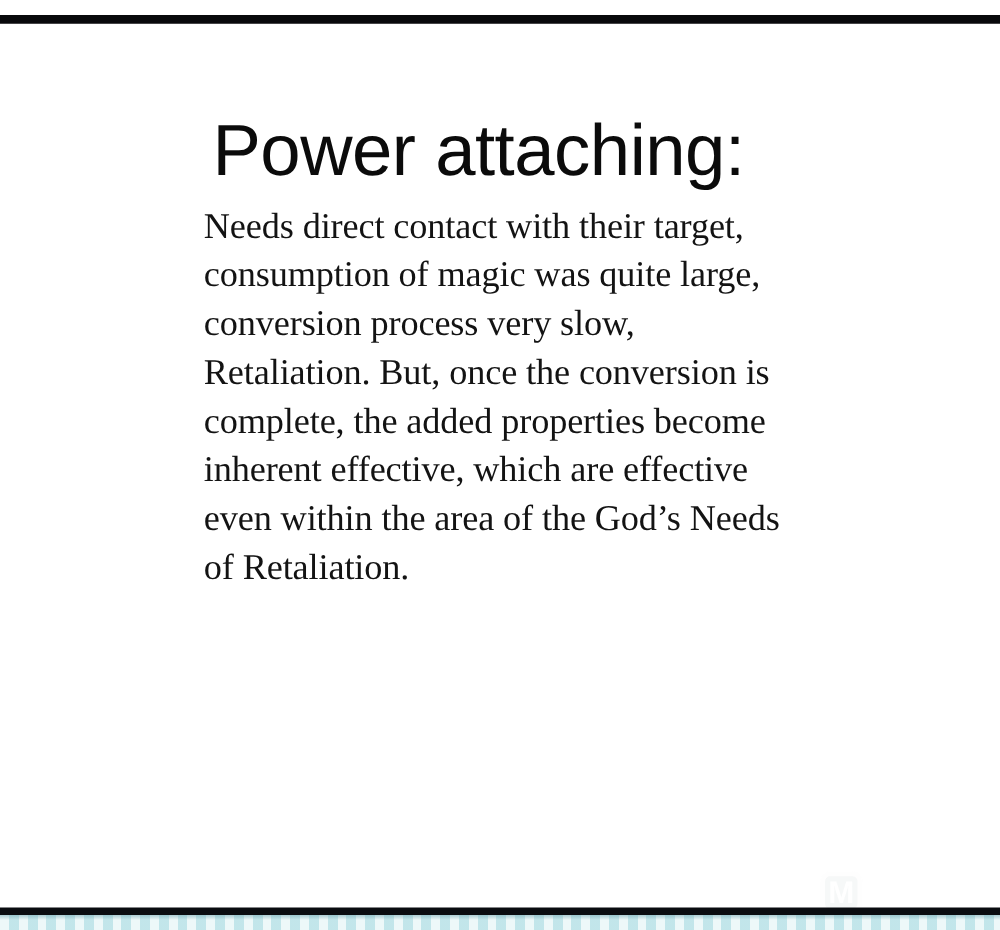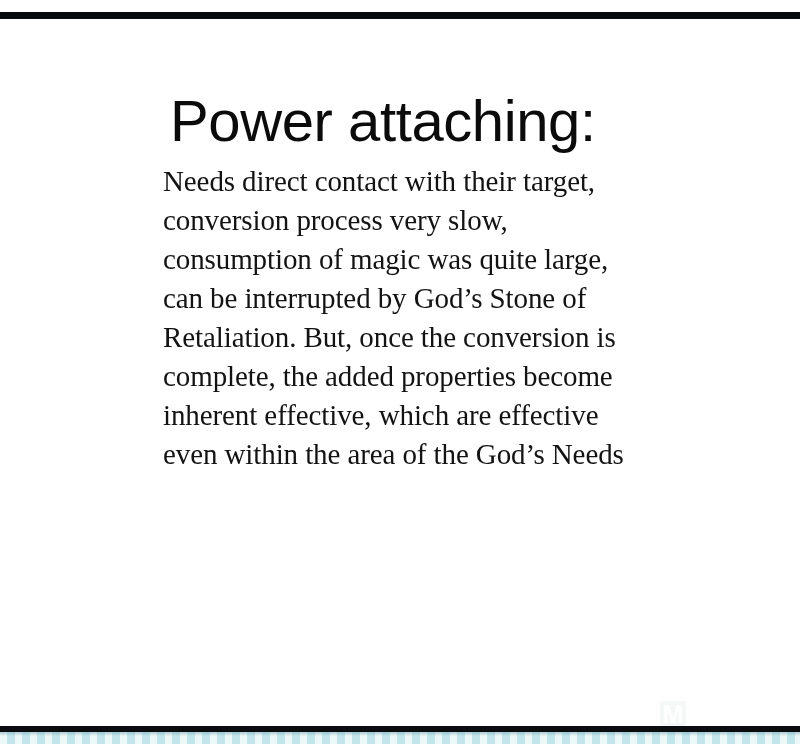--- a/index.html
+++ b/index.html
@@ -144,27 +144,27 @@
 <div id="page">
 
   <div class="top-rule"></div>
 
   <div class="text-block">
 
     <h1 class="panel-title">Power attaching:</h1>
 
     <div class="panel-body">
       <span class="line">Needs direct contact with their target,</span>
+      <span class="line">consumption of magic was quite large,</span>
       <span class="line">conversion process very slow,</span>
-      <span class="line">consumption of magic was quite large,</span>
-      <span class="line">can be interrupted by God’s Stone of</span>
       <span class="line">Retaliation. But, once the conversion is</span>
       <span class="line">complete, the added properties become</span>
       <span class="line">inherent effective, which are effective</span>
       <span class="line">even within the area of the God’s Needs</span>
+      <span class="line">of Retaliation.</span>
     </div>
 
   </div>
 
   <div class="watermark">
     <div class="wm-badge">
       <span>M</span>
     </div>
     <div class="wm-text">漫画岛</div>
   </div>

